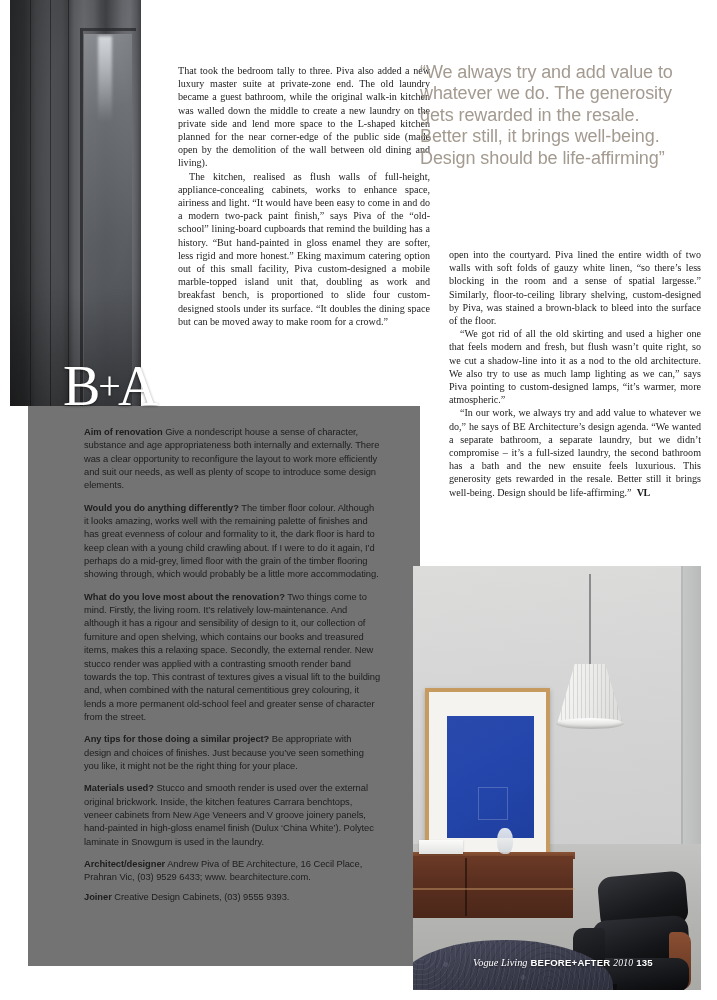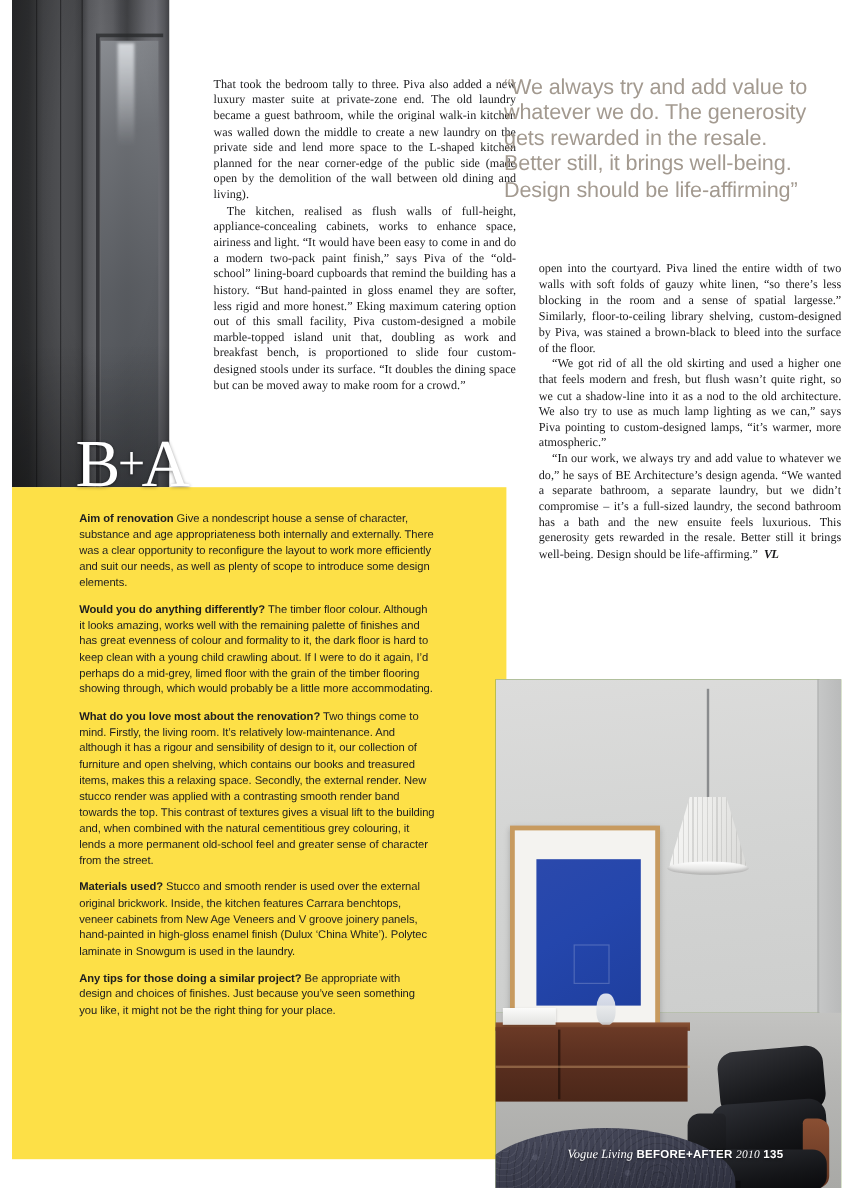--- a/index.html
+++ b/index.html
@@ -132,52 +132,50 @@
   }
   .col p.first { text-indent: 0; }
 
   #col-1 {
     left: 150px;
     top: 64px;
     width: 252px;
   }
   #col-2 {
     left: 421px;
-    top: 218px;
+    top: 248px;
     width: 252px;
   }
   .endmark {
     font-weight: bold;
-    font-style: italic;
     letter-spacing: -.5px;
   }
 
   
   .pullquote {
     position: absolute;
     left: 420px;
     top: 62px;
     width: 262px;
     font-family: "Liberation Sans", sans-serif;
     font-size: 18px;
     line-height: 21.4px;
     color: #a39a90;
     letter-spacing: -0.1px;
     font-weight: 400;
   }
 
   
   .qa-panel {
     position: absolute;
-    left: 10px;
+    left: 28px;
     top: 406px;
     width: 392px;
     height: 560px;
-    background: #fde047;
-    padding-left: 20px;
+    background: #737373;
   }
   .qa-body {
     position: absolute;
     left: 56px;
     top: 20px;
     width: 297px;
     font-family: "Liberation Sans", sans-serif;
     font-size: 9.35px;
     line-height: 13.35px;
     color: #1d1d1f;
@@ -194,21 +192,21 @@
   }
 
   
   .photo-right {
     position: absolute;
     left: 413px;
     top: 566px;
     width: 288px;
     height: 424px;
     overflow: hidden;
-    background: #4d7c0f;
+    background: #ef4444;
   }
   .pr-wall {
     position: absolute;
     left: 0; top: 0; right: 0;
     height: 278px;
     background: linear-gradient(175deg, #dcdcdb 0%, #d4d5d4 45%, #cdcecd 100%);
   }
   .pr-wall-edge {
     position: absolute;
     right: 18px;
@@ -505,22 +503,24 @@
     <p class="first">open into the courtyard. Piva lined the entire width of two walls with soft folds of gauzy white linen, “so there’s less blocking in the room and a sense of spatial largesse.” Similarly, floor-to-ceiling library shelving, custom-designed by Piva, was stained a brown-black to bleed into the surface of the floor.</p>
     <p>“We got rid of all the old skirting and used a higher one that feels modern and fresh, but flush wasn’t quite right, so we cut a shadow-line into it as a nod to the old architecture. We also try to use as much lamp lighting as we can,” says Piva pointing to custom-designed lamps, “it’s warmer, more atmospheric.”</p>
     <p><span>“In our work, we always try and add value to whatever we do,” he says of BE Architecture’s design agenda. “We wanted a separate bathroom, a separate laundry, but we didn’t compromise – it’s a full-sized laundry, the second bathroom has a bath and the new ensuite feels luxurious. This generosity gets rewarded in the resale. Better still it brings well-being. Design should be life-affirming.”</span>&nbsp;&nbsp;<span class="endmark">VL</span></p>
   </div>
 
   <div class="qa-panel">
     <div class="qa-body">
       <p><b>Aim of renovation</b> <span>Give a nondescript house a sense of character, substance and age appropriateness both internally and externally. There was a clear opportunity to reconfigure the layout to work more efficiently and suit our needs, as well as plenty of scope to introduce some design elements.</span></p>
       <p><b>Would you do anything differently?</b> <span>The timber floor colour. Although it looks amazing, works well with the remaining palette of finishes and has great evenness of colour and formality to it, the dark floor is hard to keep clean with a young child crawling about. If I were to do it again, I’d perhaps do a mid-grey, limed floor with the grain of the timber flooring showing through, which would probably be a little more accommodating.</span></p>
       <p><b>What do you love most about the renovation?</b> <span>Two things come to mind. Firstly, the living room. It’s relatively low-maintenance. And although it has a rigour and sensibility of design to it, our collection of furniture and open shelving, which contains our books and treasured items, makes this a relaxing space. Secondly, the external render. New stucco render was applied with a contrasting smooth render band towards the top. This contrast of textures gives a visual lift to the building and, when combined with the natural cementitious grey colouring, it lends a more permanent old-school feel and greater sense of character from the street.</span></p>
+      <p><b>Any tips for those doing a similar project?</b> <span>Be appropriate with design and choices of finishes. Just because you’ve seen something you like, it might not be the right thing for your place.</span></p>
       <p><b>Materials used?</b> <span>Stucco and smooth render is used over the external original brickwork. Inside, the kitchen features Carrara benchtops, veneer cabinets from New Age Veneers and V groove joinery panels, hand-painted in high-gloss enamel finish (Dulux ‘China White’). Polytec laminate in Snowgum is used in the laundry.</span></p>
-      <p><b>Any tips for those doing a similar project?</b> <span>Be appropriate with design and choices of finishes. Just because you’ve seen something you like, it might not be the right thing for your place.</span></p>
+      <p class="tight"><b>Architect/designer</b> <span>Andrew Piva of BE Architecture, 16 Cecil Place, Prahran Vic, (03) 9529 6433; www. bearchitecture.com.</span></p>
+      <p class="tight"><b>Joiner</b> <span>Creative Design Cabinets, (03) 9555 9393.</span></p>
     </div>
   </div>
 
   <div class="photo-right">
     <div class="pr-wall"></div>
     <div class="pr-wall-edge"></div>
     <div class="pr-wall-right"></div>
     <div class="pr-floor"></div>
 
     <div class="pr-art-frame">

